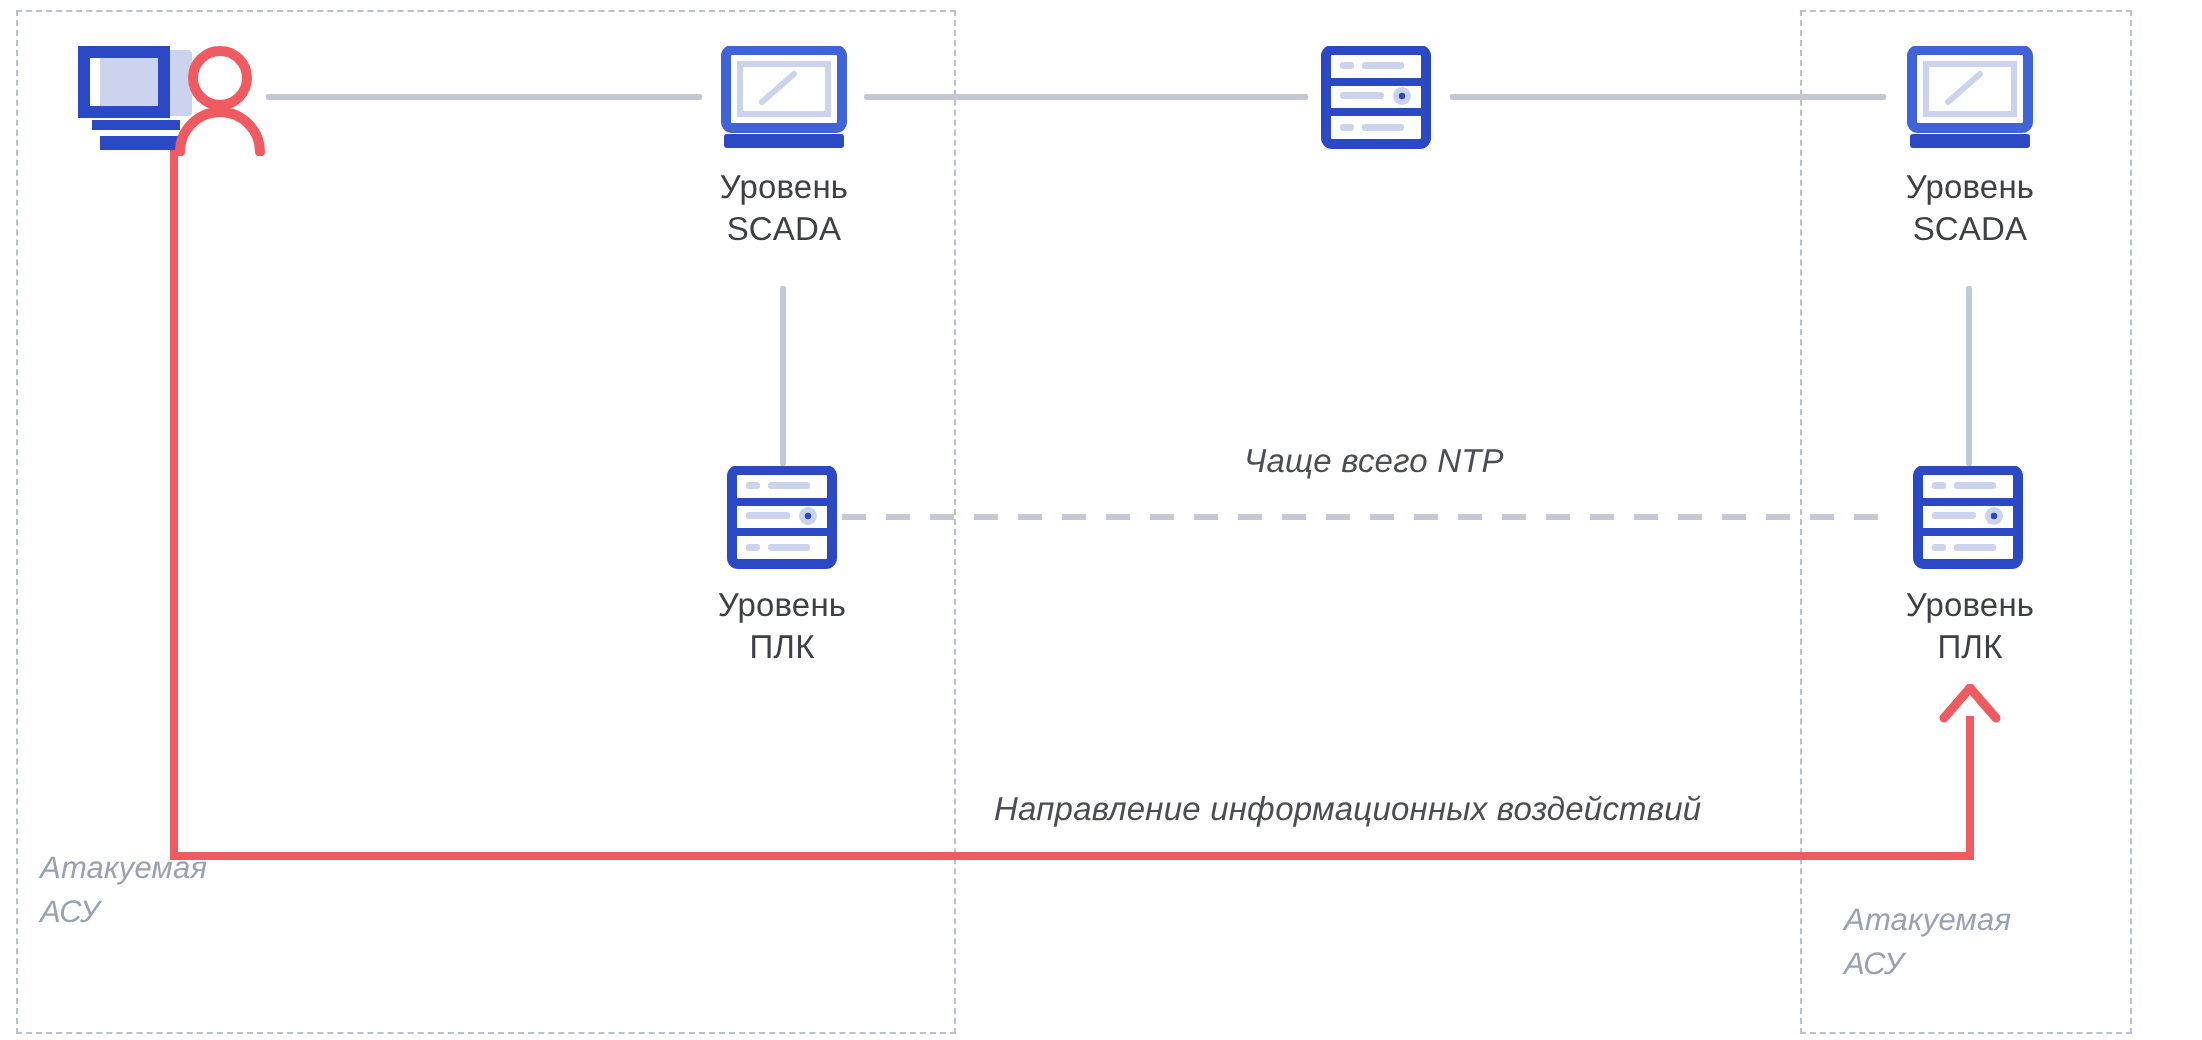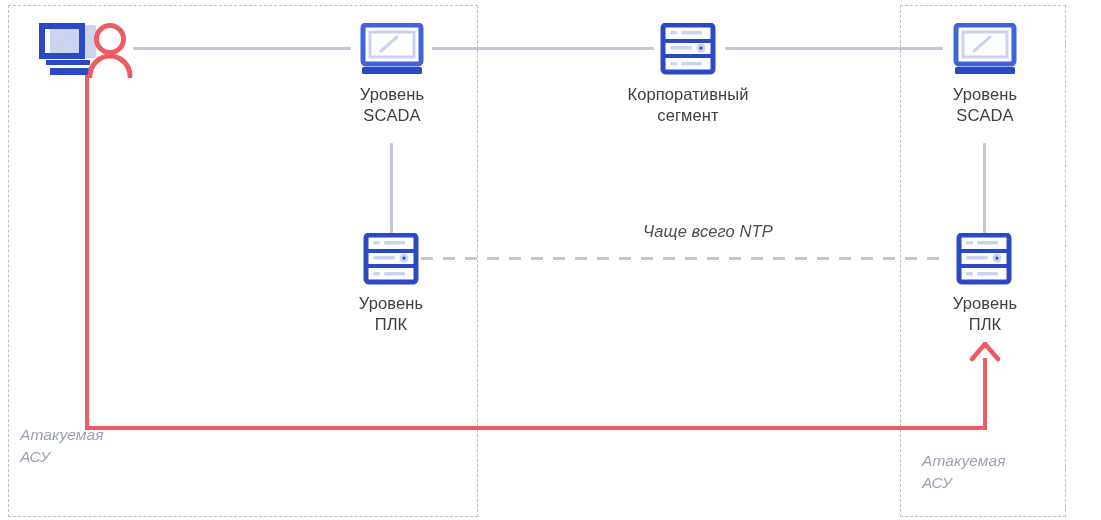--- a/index.html
+++ b/index.html
@@ -157,22 +157,20 @@
     <line x1="5" y1="18" x2="51" y2="18" stroke="#2b49c4" stroke-width="4"></line>
     <line x1="5" y1="33" x2="51" y2="33" stroke="#2b49c4" stroke-width="4"></line>
     <rect x="10" y="8" width="7" height="3.5" rx="1.5" fill="#ccd3ee"></rect>
     <rect x="21" y="8" width="21" height="3.5" rx="1.5" fill="#ccd3ee"></rect>
     <rect x="10" y="23" width="22" height="3.5" rx="1.5" fill="#ccd3ee"></rect>
     <circle cx="41" cy="25" r="4.5" fill="#ccd3ee"></circle>
     <circle cx="41" cy="25" r="1.6" fill="#2b49c4"></circle>
     <rect x="10" y="39" width="7" height="3.5" rx="1.5" fill="#ccd3ee"></rect>
     <rect x="21" y="39" width="21" height="3.5" rx="1.5" fill="#ccd3ee"></rect>
   </svg>
-  <div class="node-label" style="left:598px; top:84px; width:180px;">Корпоративный
-сегмент</div>
 
   <svg class="icon" style="left:952px; top:23px;" width="66" height="52" viewBox="0 0 66 52">
     <rect x="4" y="2" width="58" height="39" rx="3" fill="none" stroke="#3f63d8" stroke-width="5"></rect>
     <rect x="11" y="9" width="44" height="25" fill="none" stroke="#ccd3ee" stroke-width="3"></rect>
     <path d="M22 28 L38 14" stroke="#ccd3ee" stroke-width="3" stroke-linecap="round"></path>
     <rect x="3" y="44" width="60" height="7" rx="1.5" fill="#2b49c4"></rect>
   </svg>
   <div class="node-label" style="left:905px; top:84px; width:160px;">Уровень
 SCADA</div>
 
@@ -184,16 +182,17 @@
     <rect x="21" y="8" width="21" height="3.5" rx="1.5" fill="#ccd3ee"></rect>
     <rect x="10" y="23" width="22" height="3.5" rx="1.5" fill="#ccd3ee"></rect>
     <circle cx="41" cy="25" r="4.5" fill="#ccd3ee"></circle>
     <circle cx="41" cy="25" r="1.6" fill="#2b49c4"></circle>
     <rect x="10" y="39" width="7" height="3.5" rx="1.5" fill="#ccd3ee"></rect>
     <rect x="21" y="39" width="21" height="3.5" rx="1.5" fill="#ccd3ee"></rect>
   </svg>
   <div class="node-label" style="left:905px; top:293px; width:160px;">Уровень
 ПЛК</div>
 
-  <div class="annot" style="left:643px; top:220px;">Чаще всего NTP</div>
+  <div class="annot" style="left:622px; top:220px;">Чаще всего NTP</div>
 
+  <div class="annot" style="left:497px; top:394px;">Направление информационных воздействий</div>
 
 </div>
 
 </body></html>

